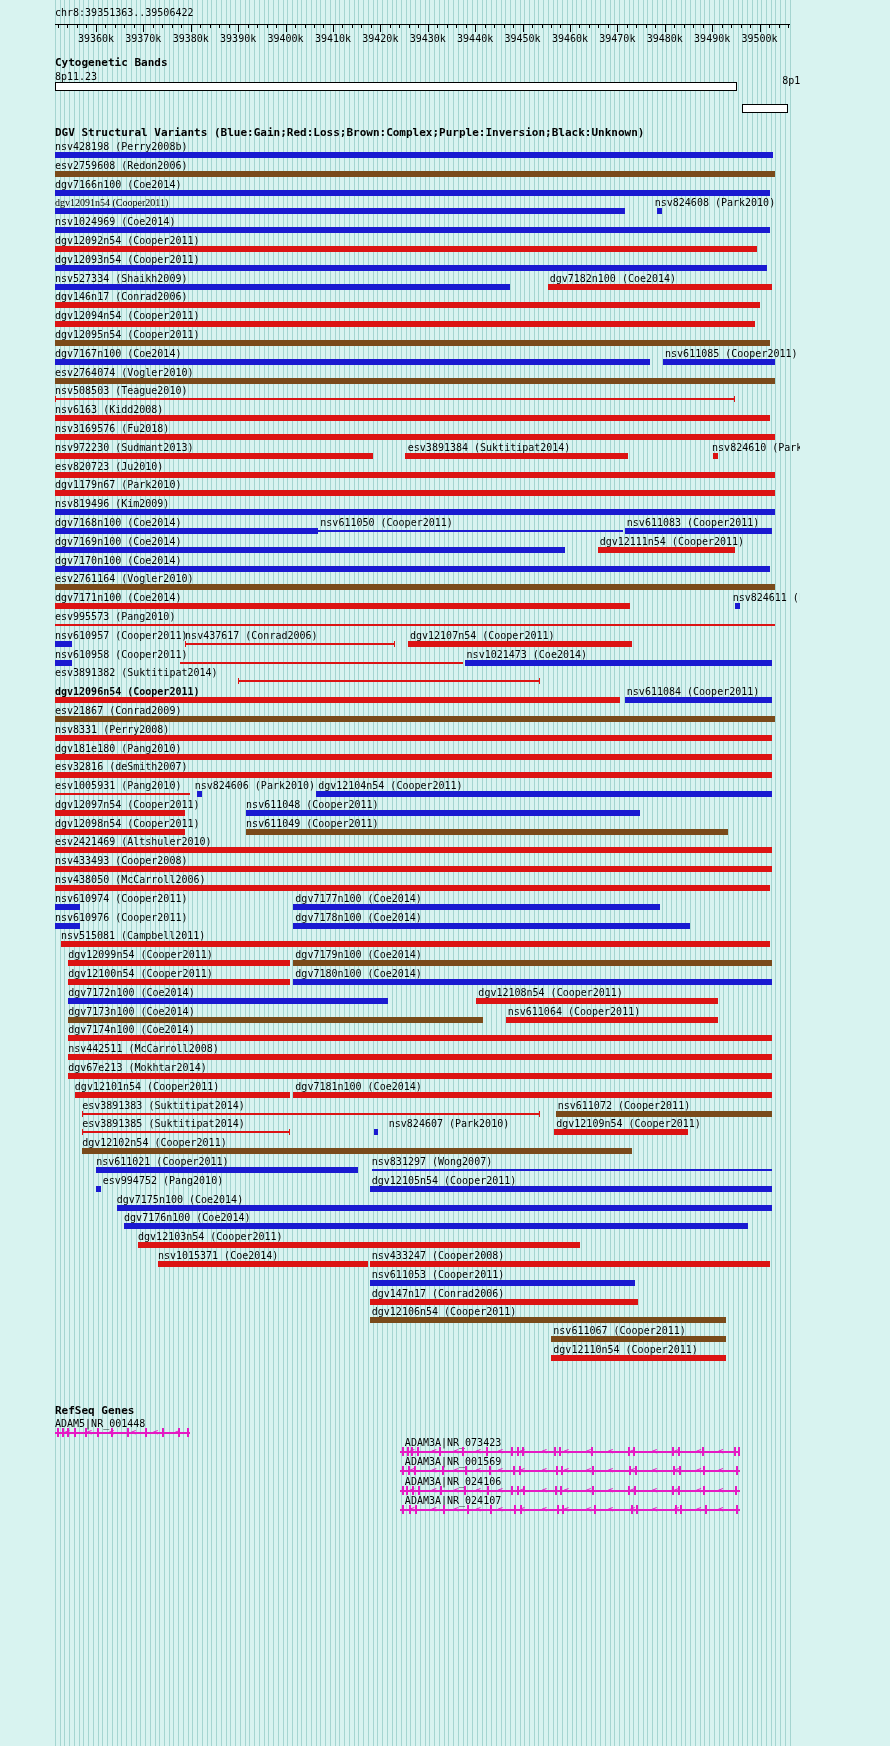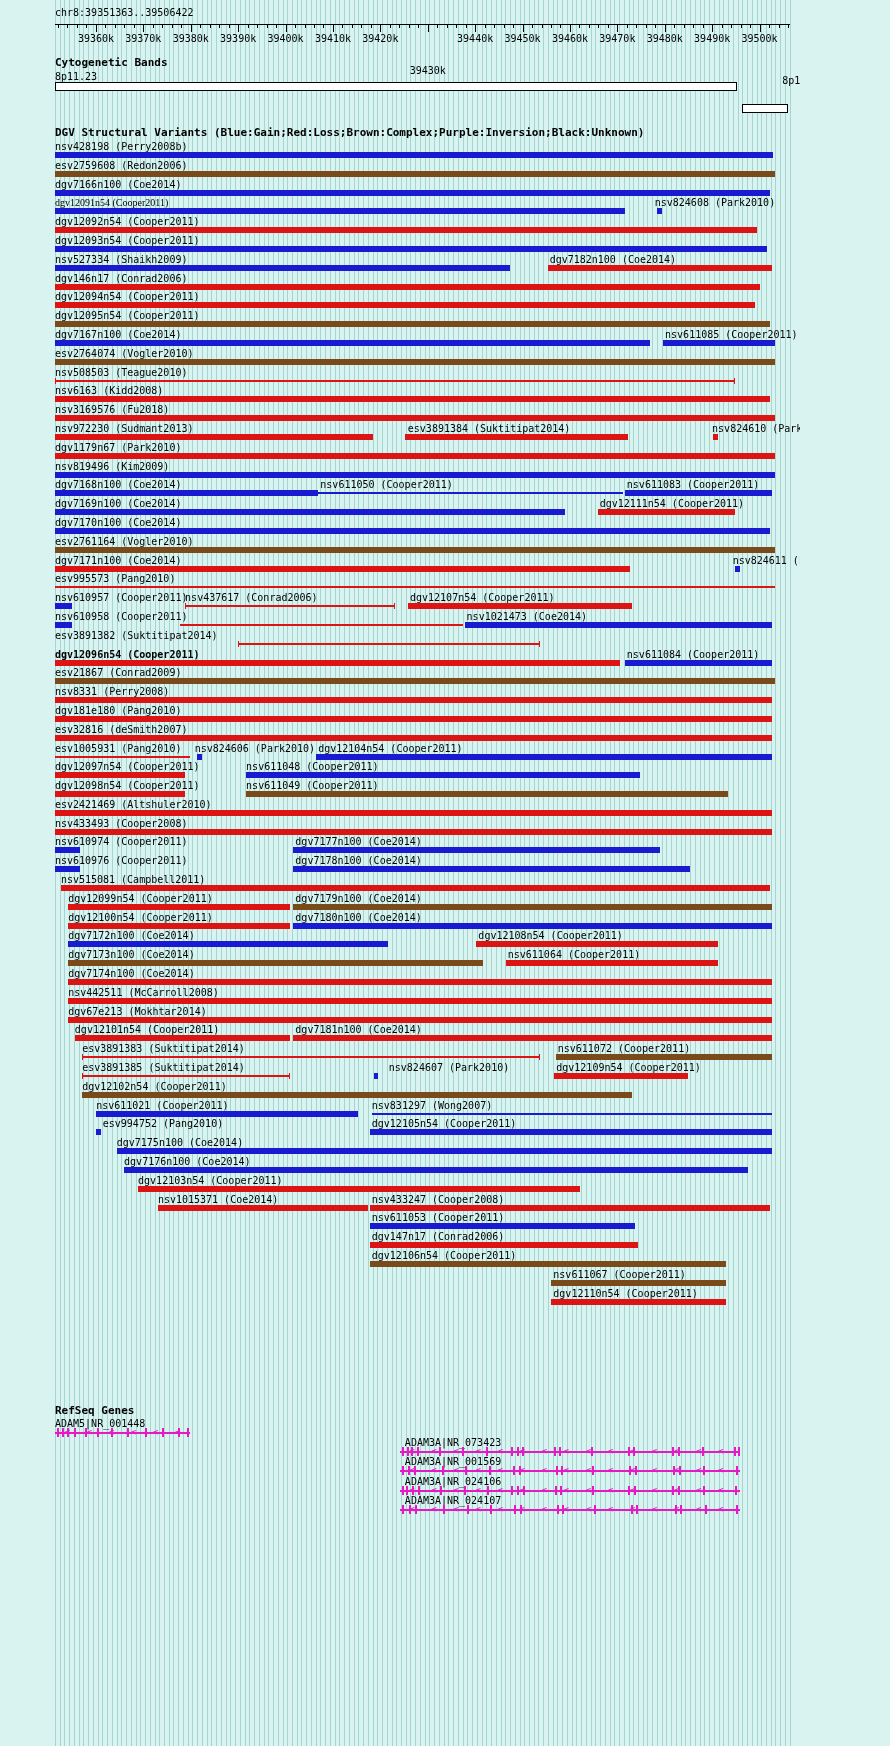--- a/index.html
+++ b/index.html
@@ -56,21 +56,21 @@
         <span class="tick-label" style="left: 18.4685%;">39380k</span>
         <div class="tick-major" style="left: 24.9176%;"></div>
         <span class="tick-label" style="left: 24.9176%;">39390k</span>
         <div class="tick-major" style="left: 31.3668%;"></div>
         <span class="tick-label" style="left: 31.3668%;">39400k</span>
         <div class="tick-major" style="left: 37.8159%;"></div>
         <span class="tick-label" style="left: 37.8159%;">39410k</span>
         <div class="tick-major" style="left: 44.2651%;"></div>
         <span class="tick-label" style="left: 44.2651%;">39420k</span>
         <div class="tick-major" style="left: 50.7142%;"></div>
-        <span class="tick-label" style="left: 50.7142%; margin-top: 32px;">39430k</span>
+        <span class="tick-label" style="left: 50.7142%;">39430k</span>
         <div class="tick-major" style="left: 57.1634%;"></div>
         <span class="tick-label" style="left: 57.1634%;">39440k</span>
         <div class="tick-major" style="left: 63.6126%;"></div>
         <span class="tick-label" style="left: 63.6126%;">39450k</span>
         <div class="tick-major" style="left: 70.0617%;"></div>
         <span class="tick-label" style="left: 70.0617%;">39460k</span>
         <div class="tick-major" style="left: 76.5109%;"></div>
         <span class="tick-label" style="left: 76.5109%;">39470k</span>
         <div class="tick-major" style="left: 82.96%;"></div>
         <span class="tick-label" style="left: 82.96%;">39480k</span>
@@ -163,20 +163,24 @@
           <span class="vlabel" style="left: 0%;">dgv7166n100 (Coe2014)</span>
           <div class="bar bar" style="left: 0%; width: 97.3%; background-color: rgb(26, 26, 209);"></div>
         </div>
         <div class="vrow">
           <span class="vlabel" style="left: 0%; font-family: Liberation Serif, serif;">dgv12091n54 (Cooper2011)</span>
           <div class="bar bar" style="left: 0%; width: 77.6%; background-color: rgb(26, 26, 209);"></div>
           <span class="vlabel" style="left: 81.6%;">nsv824608 (Park2010)</span>
           <div class="bar tick" style="left: 81.9%; width: 0.7%; background-color: rgb(26, 26, 209);"></div>
         </div>
         <div class="vrow">
+          <span class="vlabel" style="left: 0%;">nsv1024969 (Coe2014)</span>
+          <div class="bar bar" style="left: 0%; width: 97.3%; background-color: rgb(26, 26, 209);"></div>
+        </div>
+        <div class="vrow">
           <span class="vlabel" style="left: 0%;">dgv12092n54 (Cooper2011)</span>
           <div class="bar bar" style="left: 0%; width: 95.5%; background-color: rgb(220, 20, 20);"></div>
         </div>
         <div class="vrow">
           <span class="vlabel" style="left: 0%;">dgv12093n54 (Cooper2011)</span>
           <div class="bar bar" style="left: 0%; width: 96.9%; background-color: rgb(26, 26, 209);"></div>
         </div>
         <div class="vrow">
           <span class="vlabel" style="left: 0%;">nsv527334 (Shaikh2009)</span>
           <div class="bar bar" style="left: 0%; width: 61.9%; background-color: rgb(26, 26, 209);"></div>
@@ -219,20 +223,24 @@
         </div>
         <div class="vrow">
           <span class="vlabel" style="left: 0%;">nsv972230 (Sudmant2013)</span>
           <div class="bar bar" style="left: 0%; width: 43.2%; background-color: rgb(220, 20, 20);"></div>
           <span class="vlabel" style="left: 48%;">esv3891384 (Suktitipat2014)</span>
           <div class="bar bar" style="left: 47.6%; width: 30.4%; background-color: rgb(220, 20, 20);"></div>
           <span class="vlabel" style="left: 89.4%;">nsv824610 (Park2010)</span>
           <div class="bar tick" style="left: 89.5%; width: 0.7%; background-color: rgb(220, 20, 20);"></div>
         </div>
         <div class="vrow">
+          <span class="vlabel" style="left: 0%;">esv820723 (Ju2010)</span>
+          <div class="bar bar" style="left: 0%; width: 98%; background-color: rgb(220, 20, 20);"></div>
+        </div>
+        <div class="vrow">
           <span class="vlabel" style="left: 0%;">dgv1179n67 (Park2010)</span>
           <div class="bar bar" style="left: 0%; width: 98%; background-color: rgb(220, 20, 20);"></div>
         </div>
         <div class="vrow">
           <span class="vlabel" style="left: 0%;">nsv819496 (Kim2009)</span>
           <div class="bar bar" style="left: 0%; width: 98%; background-color: rgb(26, 26, 209);"></div>
         </div>
         <div class="vrow">
           <span class="vlabel" style="left: 0%;">dgv7168n100 (Coe2014)</span>
           <div class="bar bar" style="left: 0%; width: 35.8%; background-color: rgb(26, 26, 209);"></div>
@@ -326,20 +334,24 @@
           <span class="vlabel" style="left: 26%;">nsv611049 (Cooper2011)</span>
           <div class="bar bar" style="left: 26%; width: 65.6%; background-color: rgb(122, 74, 26);"></div>
         </div>
         <div class="vrow">
           <span class="vlabel" style="left: 0%;">esv2421469 (Altshuler2010)</span>
           <div class="bar bar" style="left: 0%; width: 97.6%; background-color: rgb(220, 20, 20);"></div>
         </div>
         <div class="vrow">
           <span class="vlabel" style="left: 0%;">nsv433493 (Cooper2008)</span>
           <div class="bar bar" style="left: 0%; width: 97.6%; background-color: rgb(220, 20, 20);"></div>
+        </div>
+        <div class="vrow">
+          <span class="vlabel" style="left: 0%;">nsv438050 (McCarroll2006)</span>
+          <div class="bar bar" style="left: 0%; width: 97.3%; background-color: rgb(220, 20, 20);"></div>
         </div>
         <div class="vrow">
           <span class="vlabel" style="left: 0%;">nsv610974 (Cooper2011)</span>
           <div class="bar bar" style="left: 0%; width: 3.4%; background-color: rgb(26, 26, 209);"></div>
           <span class="vlabel" style="left: 32.7%;">dgv7177n100 (Coe2014)</span>
           <div class="bar bar" style="left: 32.4%; width: 49.9%; background-color: rgb(26, 26, 209);"></div>
         </div>
         <div class="vrow">
           <span class="vlabel" style="left: 0%;">nsv610976 (Cooper2011)</span>
           <div class="bar bar" style="left: 0%; width: 3.4%; background-color: rgb(26, 26, 209);"></div>

